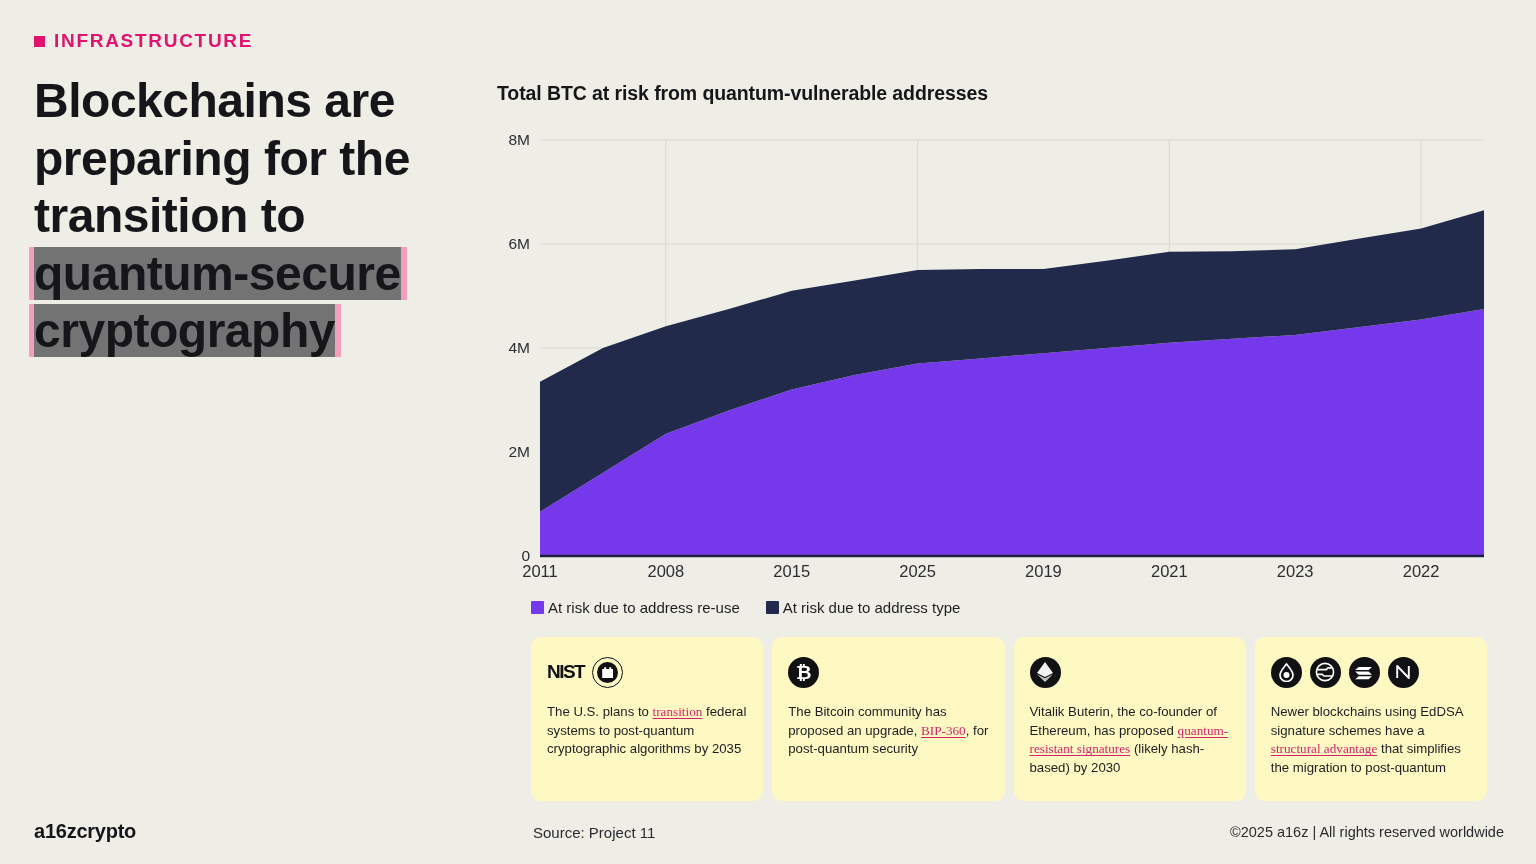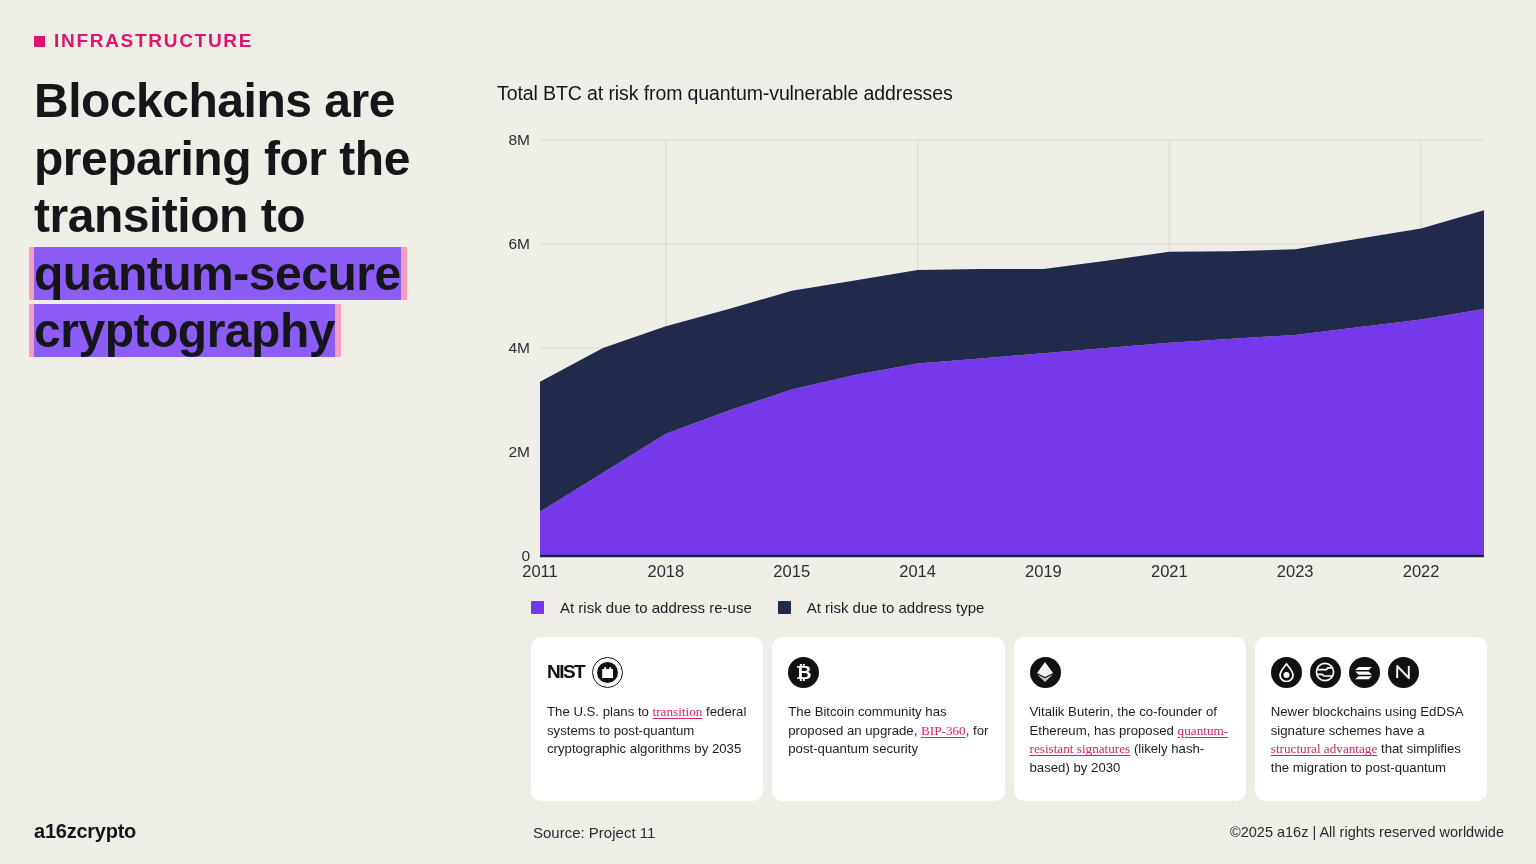--- a/index.html
+++ b/index.html
@@ -22,34 +22,34 @@
     color: #e2136e;
   }
   .headline {
     position: absolute; left: 34px; top: 72px; width: 420px;
     font-size: 48px; line-height: 1.2; font-weight: bold;
     color: #16161a; letter-spacing: -0.01em;
   }
   .headline .ln { display: block; }
   .headline .hl {
     display: inline;
-    background: #8b5cf6;
+    background: #737373;
     box-shadow: 6px 0 0 #f2a0bd, -5px 0 0 #f2a0bd;
   }
 
   .brand {
     position: absolute; left: 34px; top: 820px;
     font-size: 20px; font-weight: bold; color: #16161a;
     letter-spacing: -0.012em;
   }
 
   
   .chart-title {
     position: absolute; left: 497px; top: 82px;
-    font-size: 19.5px; font-weight: normal; color: #16161a;
+    font-size: 19.5px; font-weight: bold; color: #16161a;
     letter-spacing: -0.005em;
   }
   .plot-wrap { position: absolute; left: 497px; top: 130px; width: 990px; height: 432px; }
   .plot-svg { position: absolute; left: 0; top: 0; }
 
   .ytick {
     position: absolute; right: 100%; margin-right: 10px;
     font-size: 15.5px; color: #2d2d33; white-space: nowrap;
     transform: translateY(-50%);
   }
@@ -61,32 +61,32 @@
   .xlab {
     position: absolute; font-size: 16.5px; color: #2d2d33;
     transform: translateX(-50%); top: 0; text-align: center;
   }
 
   
   .legend {
     position: absolute; left: 531px; top: 599px;
     display: flex; align-items: center; gap: 26px;
   }
-  .lg-item { display: flex; align-items: center; gap: 16px; }
+  .lg-item { display: flex; align-items: center; gap: 4px; }
   .lg-sw { width: 13px; height: 13px; display: block; border-radius: 1px; }
   .lg-txt { font-size: 15px; color: #1d1d22; }
 
   
   .cards {
     position: absolute; left: 531px; top: 637px;
     width: 956px; display: flex; gap: 9px;
   }
   .card {
     width: 240px; height: 164px;
-    background: #ffffff; border-radius: 10px;
+    background: #fef9c3; border-radius: 10px;
     padding: 16px 16px 10px 16px;
     display: flex; flex-direction: column;
   }
   .card-icons { display: flex; align-items: center; gap: 8px; height: 38px; }
   .card-text {
     margin-top: 12px; font-size: 13.2px; line-height: 1.42; color: #1d1d22;
   }
   .lk {
     color: #d6246c; text-decoration: underline; text-decoration-color: #d6246c;
     text-underline-offset: 2px;
@@ -170,23 +170,23 @@
         <line x1="924.0666666666667" x2="924.0666666666667" y1="10" y2="426" stroke="#dcdbd0" stroke-width="1.2"></line>
         <path d="M 43 381.8 L 105.93333333333334 342.8 L 168.86666666666667 303.8 L 231.8 280.4 L 294.73333333333335 259.6 L 357.66666666666663 245.04 L 420.6 233.6 L 483.53333333333336 228.4 L 546.4666666666667 223.20000000000002 L 609.4 218 L 672.3333333333333 212.8 L 735.2666666666667 208.64000000000001 L 798.2 205 L 861.1333333333333 197.2 L 924.0666666666667 189.4 L 987 179 L 987 426 L 924.0666666666667 426 L 861.1333333333333 426 L 798.2 426 L 735.2666666666667 426 L 672.3333333333333 426 L 609.4 426 L 546.4666666666667 426 L 483.53333333333336 426 L 420.6 426 L 357.66666666666663 426 L 294.73333333333335 426 L 231.8 426 L 168.86666666666667 426 L 105.93333333333334 426 L 43 426 Z" fill="#7638eb"></path>
         <path d="M 43 251.79999999999998 L 105.93333333333334 218 L 168.86666666666667 196.16 L 231.8 179 L 294.73333333333335 160.8 L 357.66666666666663 150.40000000000003 L 420.6 140 L 483.53333333333336 138.96000000000004 L 546.4666666666667 138.96000000000004 L 609.4 130.64 L 672.3333333333333 121.80000000000001 L 735.2666666666667 121.27999999999997 L 798.2 119.19999999999999 L 861.1333333333333 108.80000000000001 L 924.0666666666667 98.40000000000003 L 987 80.19999999999999 L 987 179 L 924.0666666666667 189.4 L 861.1333333333333 197.2 L 798.2 205 L 735.2666666666667 208.64000000000001 L 672.3333333333333 212.8 L 609.4 218 L 546.4666666666667 223.20000000000002 L 483.53333333333336 228.4 L 420.6 233.6 L 357.66666666666663 245.04 L 294.73333333333335 259.6 L 231.8 280.4 L 168.86666666666667 303.8 L 105.93333333333334 342.8 L 43 381.8 Z" fill="#222a4c"></path>
         <line x1="43" x2="987" y1="426" y2="426" stroke="#1c2140" stroke-width="2.5"></line>
       </svg>
 
   </div>
 
   <div class="xlabels" id="xlabels">
       <div class="xlab" style="left: 43px;">2011</div>
-      <div class="xlab" style="left: 168.867px;">2018</div>
+      <div class="xlab" style="left: 168.867px;">2008</div>
       <div class="xlab" style="left: 294.733px;">2015</div>
-      <div class="xlab" style="left: 420.6px;">2014</div>
+      <div class="xlab" style="left: 420.6px;">2025</div>
       <div class="xlab" style="left: 546.467px;">2019</div>
       <div class="xlab" style="left: 672.333px;">2021</div>
       <div class="xlab" style="left: 798.2px;">2023</div>
       <div class="xlab" style="left: 924.067px;">2022</div>
     </div>
 
   <div class="legend" id="legend">
       <div class="lg-item">
         <span class="lg-sw" style="background: rgb(118, 56, 235);"></span>
         <span class="lg-txt">At risk due to address re-use</span>

